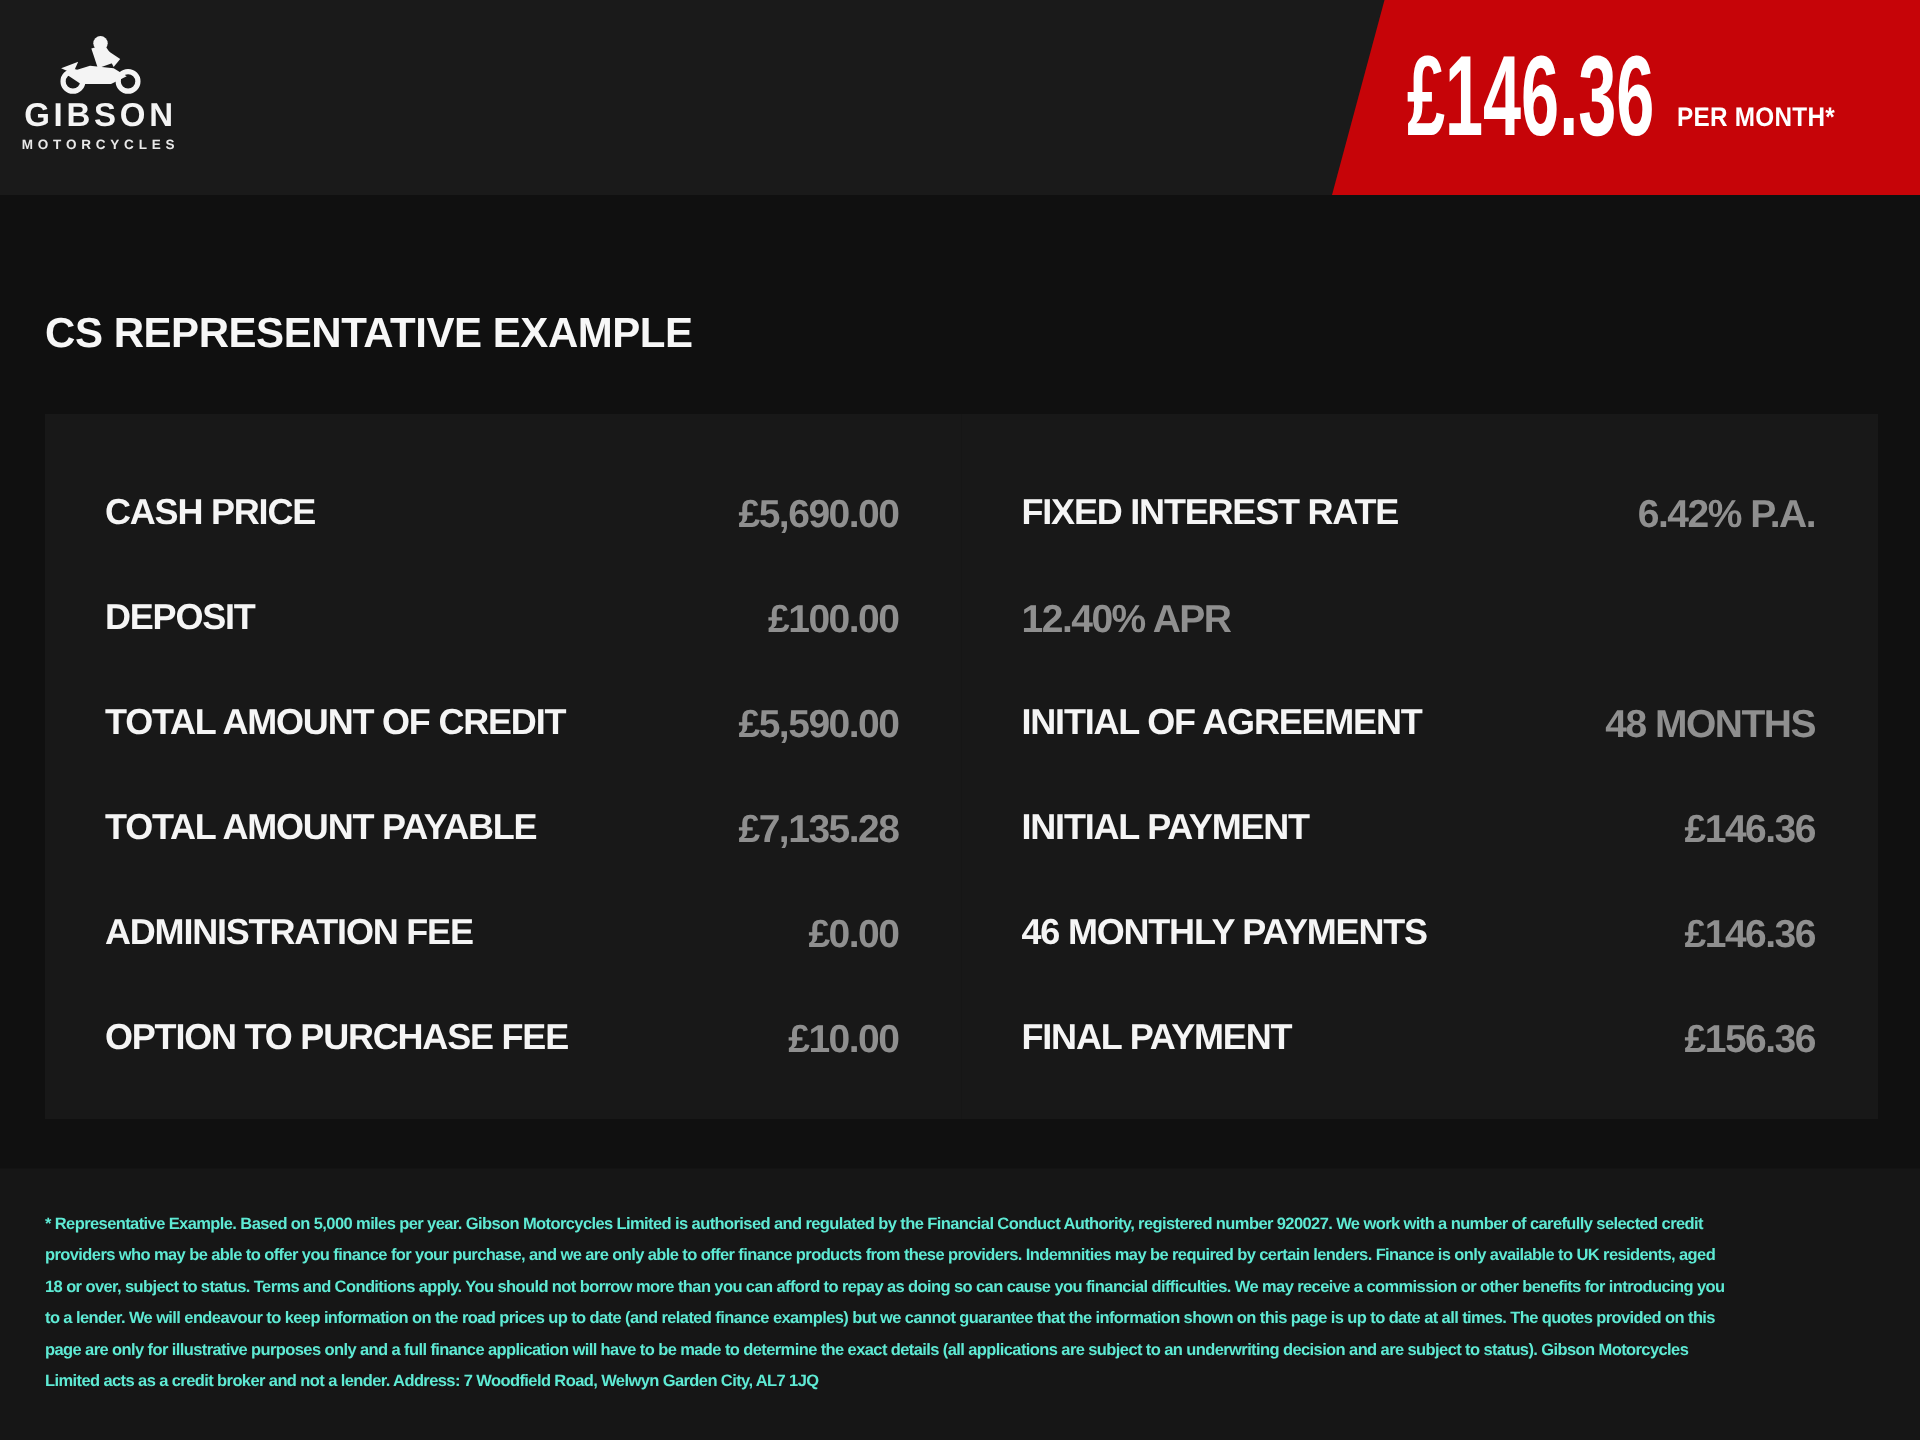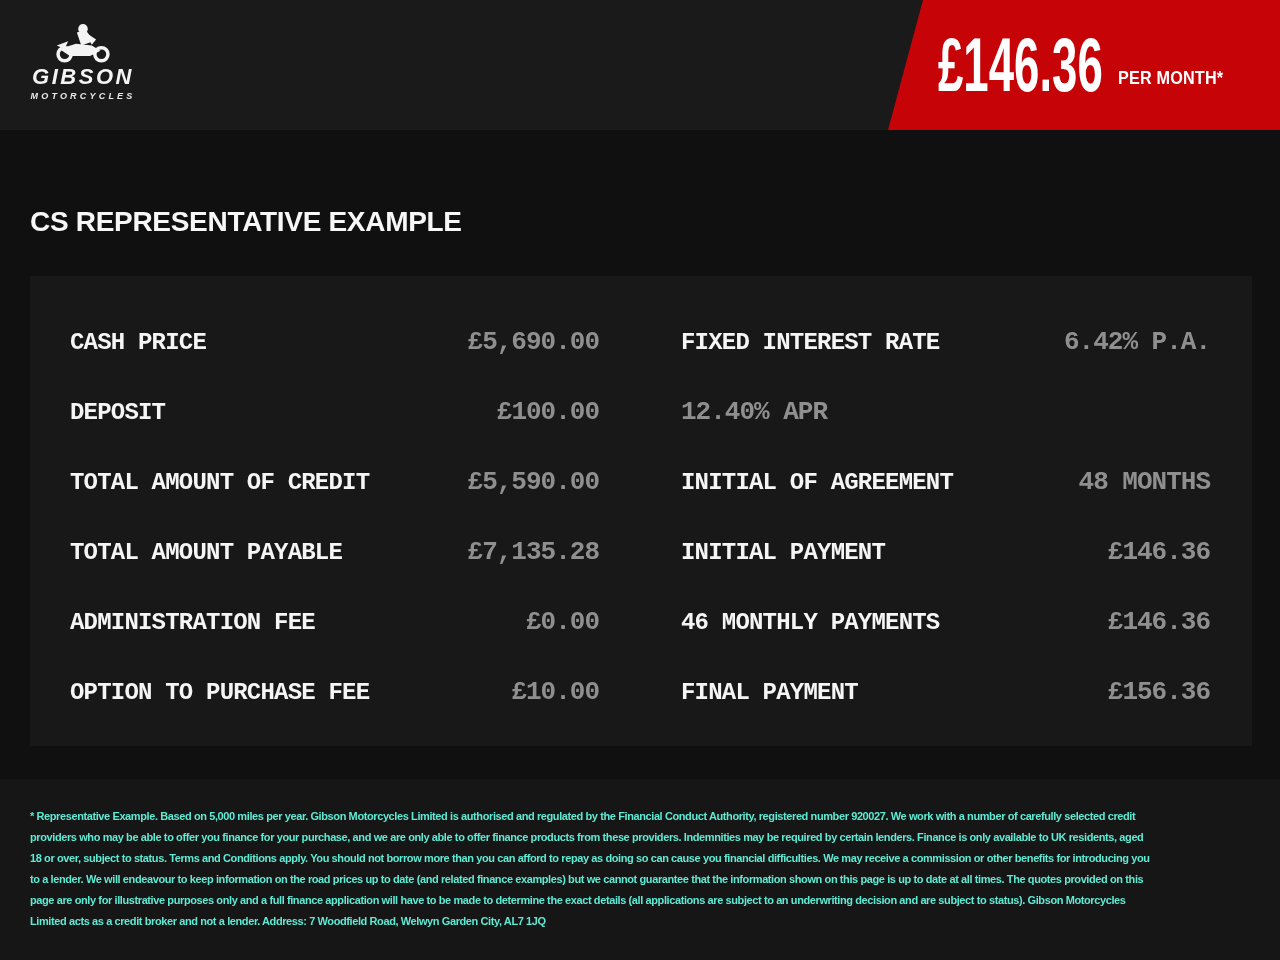--- a/index.html
+++ b/index.html
@@ -9,24 +9,23 @@
     font-family:"Liberation Sans", sans-serif;
     display:flex; flex-direction:column;
   }
 
   
   .header {
     position:relative; height:130px; flex:0 0 130px;
     background:#1a1a1a;
   }
   .logo {
-    position:absolute; left:33px; top:20px; width:100px;
+    position:absolute; left:17px; top:20px; width:100px;
     display:flex; flex-direction:column; align-items:center;
     cursor:pointer;
-    font-style:italic;
   }
   .logo svg { width:56px; height:44px; display:block; }
   .logo .brand-name {
     margin-top:2px;
     font-size:22px; font-weight:bold; color:#f4f4f4;
     letter-spacing:2.5px; line-height:1;
   }
   .logo .brand-tagline {
     margin-top:4px;
     font-size:9px; font-weight:bold; color:#e9e9e9;
@@ -54,21 +53,21 @@
   }
 
   
   .main { flex:0 0 613px; padding-top:42px; }
   .page-title {
     margin-left:30px; margin-bottom:40px;
     font-size:28px; font-weight:bold; color:#f7f7f7;
     letter-spacing:-0.3px; line-height:28px;margin-top:36px;
   }
   .panels {
-    display:flex; margin:0 28px 0 30px;font-family:Liberation Mono, monospace;
+    display:flex; margin:0 28px 0 30px;
   }
   .panel {
     flex:1 1 0; height:470px; background:#181818;
     padding:31px 42px 0 40px;
   }
   .row {
     height:70px; display:flex; align-items:center;
     justify-content:space-between;
   }
   .row .label {

